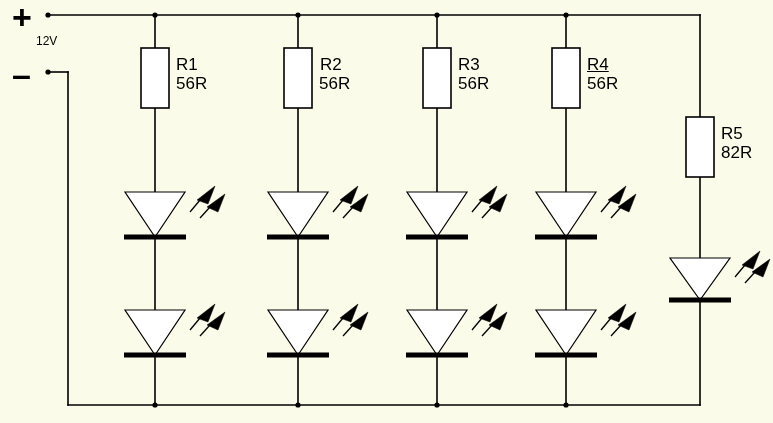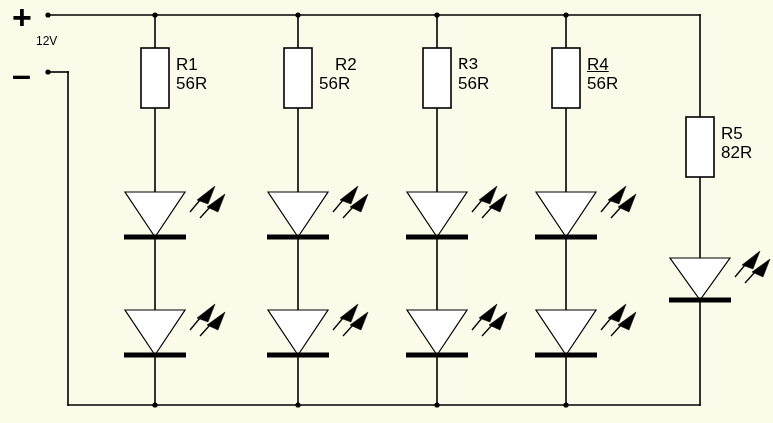--- a/index.html
+++ b/index.html
@@ -227,24 +227,24 @@
 
   <div class="term-label" id="plus-symbol">+</div>
 
   <div class="term-label" id="minus-symbol">–</div>
 
   <div class="term-label" id="voltage-label">12V</div>
 
   <div class="ref-label" style="left:176px; top:55px;">R1</div>
   <div class="ref-label" style="left:176px; top:74px;">56R</div>
 
-  <div class="ref-label" style="left:335px; top:55px;">R2</div>
+  <div class="ref-label" style="left:320px; top:55px;">R2</div>
   <div class="ref-label" style="left:319px; top:74px;">56R</div>
 
-  <div class="ref-label" style="left:458px; top:55px;font-family:Liberation Mono, monospace;">R3</div>
+  <div class="ref-label" style="left:458px; top:55px;">R3</div>
   <div class="ref-label" style="left:458px; top:74px;">56R</div>
 
   <div class="ref-label" style="left:587px; top:55px;text-decoration:underline;">R4</div>
   <div class="ref-label" style="left:587px; top:74px;">56R</div>
 
   <div class="ref-label" style="left:721px; top:124px;text-align:center;">R5</div>
   <div class="ref-label" style="left:721px; top:143px;">82R</div>
 
 </div>
 

